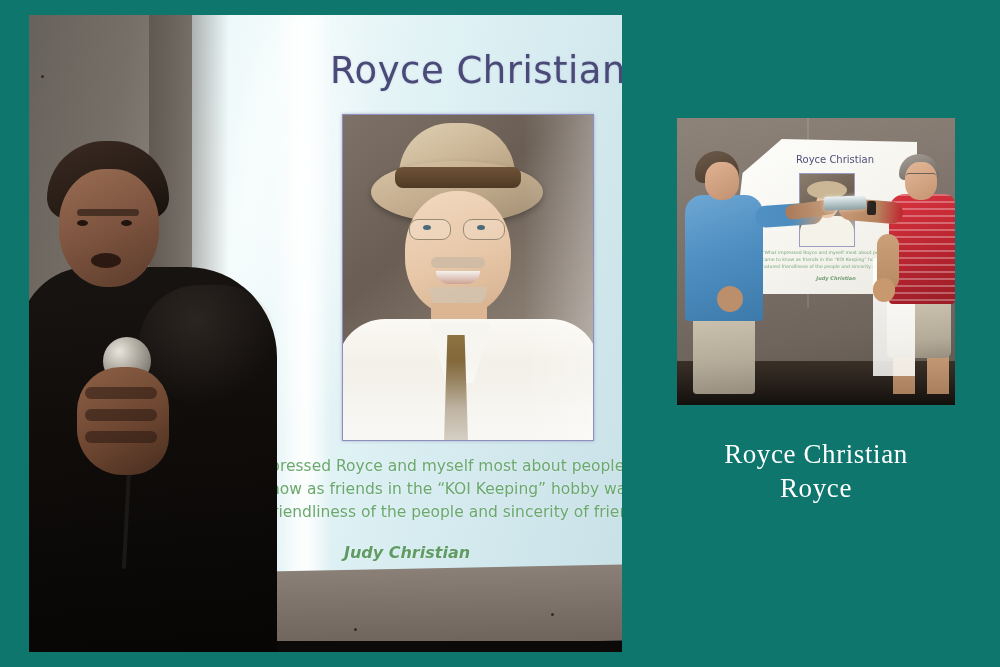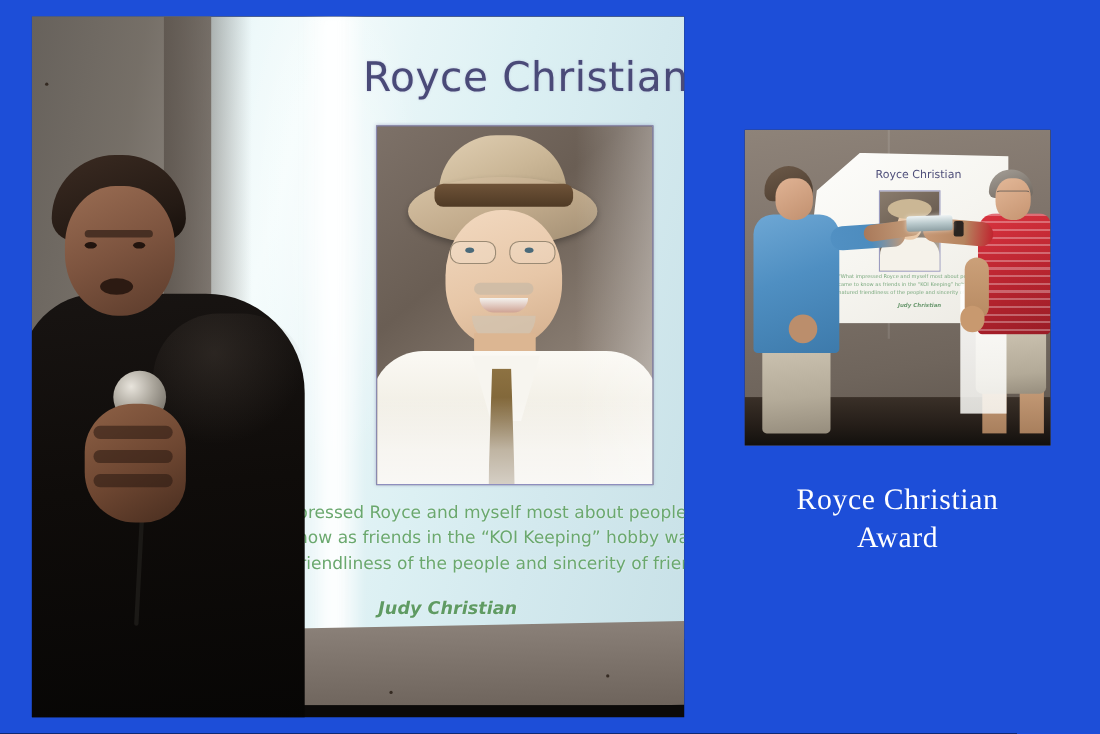--- a/index.html
+++ b/index.html
@@ -9,21 +9,21 @@
     width: 1000px;
     height: 667px;
     overflow: hidden;
     font-family: "Liberation Sans", sans-serif;
   }
 
   #stage {
     position: relative;
     width: 1000px;
     height: 667px;
-    background: #1d4ed8;
+    background: #0f766e;
     overflow: hidden;
   }
 
   
   #main-photo {
     position: absolute;
     left: 29px;
     top: 15px;
     width: 593px;
     height: 637px;
@@ -855,16 +855,16 @@
     <div class="m2-arm"></div>
     <div class="m2-watch"></div>
     <div class="m2-arm-low"></div>
     <div class="m2-hand-low"></div>
 
     <div class="plaque"></div>
   </div>
 
   <div id="caption">
     <span class="caption-line">Royce Christian</span>
-    <span class="caption-line">Award</span>
+    <span class="caption-line">Royce</span>
   </div>
 
 </div>
 
 </body></html>

